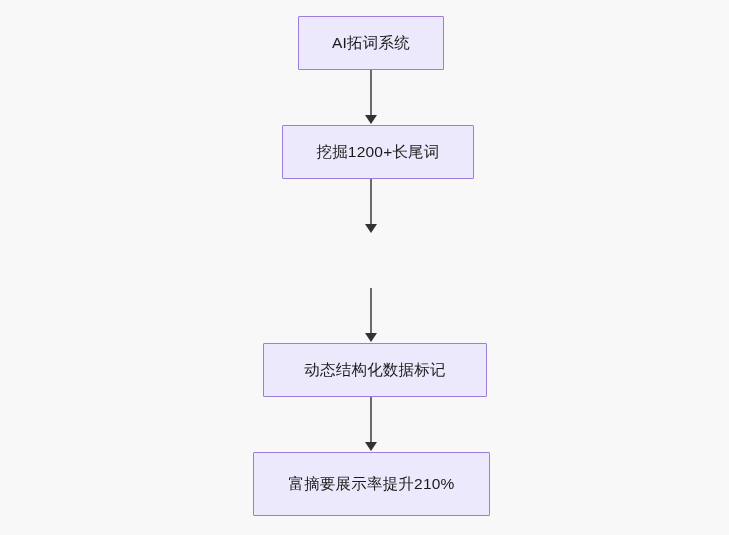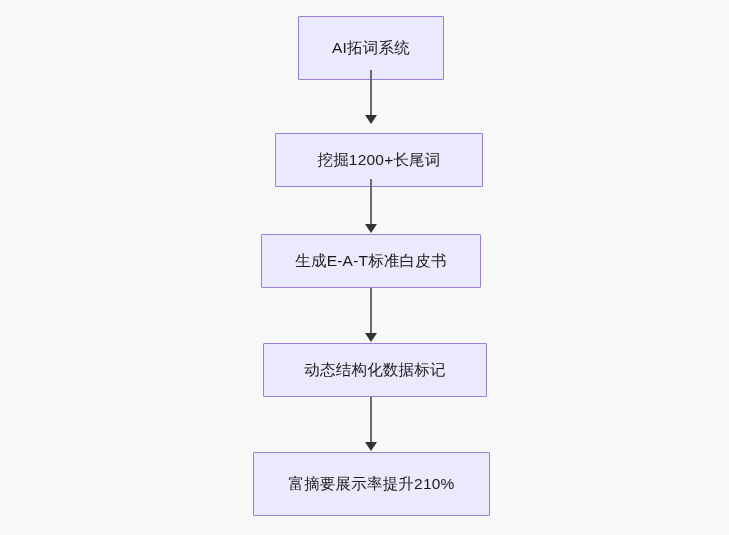--- a/index.html
+++ b/index.html
@@ -34,22 +34,22 @@
     line-height: 1;
     letter-spacing: 0.2px;
     white-space: nowrap;
   }
 
   .node-label {
     display: block;
   }
 
   
-  .node-1 { left: 298px; top: 16px;  width: 146px; height: 64px; }
-  .node-2 { left: 275px; top: 125px; width: 208px; height: 54px; margin-top: 8px; }
+  .node-1 { left: 298px; top: 16px;  width: 146px; height: 54px; }
+  .node-2 { left: 282px; top: 125px; width: 192px; height: 54px; }
   .node-3 { left: 261px; top: 234px; width: 220px; height: 54px; }
   .node-4 { left: 263px; top: 343px; width: 224px; height: 54px; }
   .node-5 { left: 253px; top: 452px; width: 237px; height: 64px; }
 
   
   .connector {
     position: absolute;
     left: 370px;
     width: 2px;
     background: #6b6b6b;
@@ -85,23 +85,20 @@
   <div class="connector connector-1"></div>
   <div class="arrowhead arrowhead-1"></div>
 
   <div class="node node-2">
     <span class="node-label">挖掘1200+长尾词</span>
   </div>
 
   <div class="connector connector-2"></div>
   <div class="arrowhead arrowhead-2"></div>
 
-  <div class="node node-3">
-    <span class="node-label">生成E-A-T标准白皮书</span>
-  </div>
 
   <div class="connector connector-3"></div>
   <div class="arrowhead arrowhead-3"></div>
 
   <div class="node node-4">
     <span class="node-label">动态结构化数据标记</span>
   </div>
 
   <div class="connector connector-4"></div>
   <div class="arrowhead arrowhead-4"></div>

